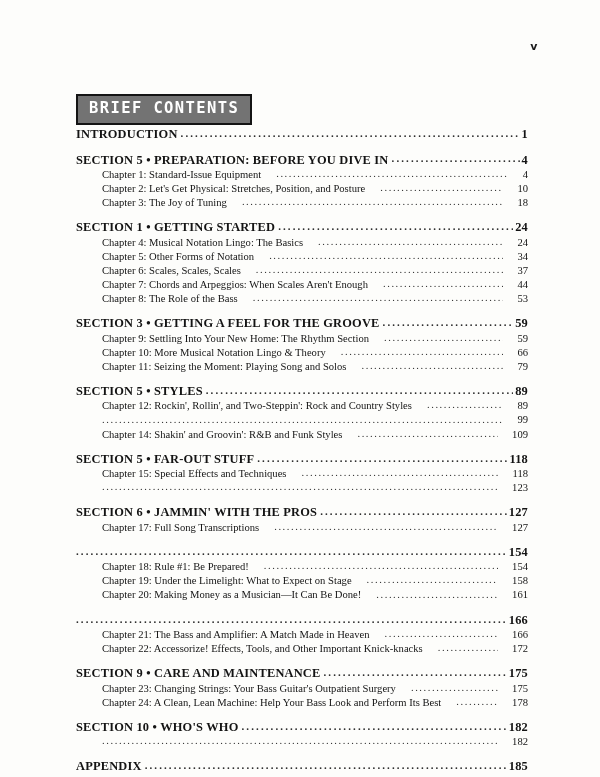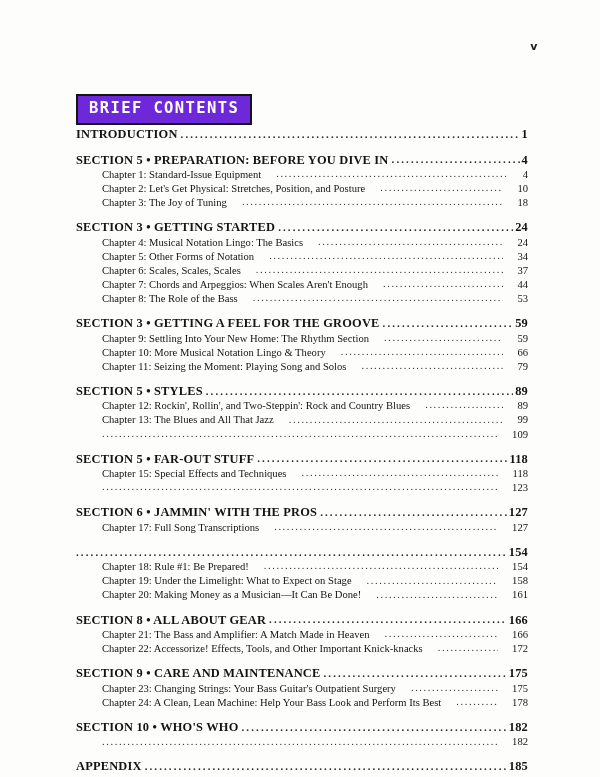--- a/index.html
+++ b/index.html
@@ -29,42 +29,42 @@
     font-family: "DejaVu Sans", sans-serif;
     font-size: 11px;
     font-weight: bold;
     color: #1a1a1a;
     letter-spacing: 0.5px;
   }
   .title-bar {
     position: absolute;
     top: 94px;
     left: 76px;
-    background: #6d28d9;
+    background: #737373;
     color: #ffffff;
     padding: 5px 11px 6px 11px;
     font-family: "DejaVu Sans Mono", monospace;
     font-weight: bold;
     font-size: 15.5px;
     letter-spacing: 1.4px;
     line-height: 1;
     border: 2px solid #141414;
   }
   .toc {
     position: absolute;
     top: 126px;
     left: 76px;
     width: 452px;
   }
   .grp {
     margin-bottom: 9px;
   }
   .row {
     display: flex;
-    align-items: flex-end;
+    align-items: center;
     white-space: nowrap;
     line-height: 1.33;
   }
   .lvl0 {
     font-family: "Liberation Serif", serif;
     font-weight: bold;
     font-size: 12.4px;
     letter-spacing: 0.2px;
   }
   .lvl0 .pg { font-weight: bold; }
@@ -129,21 +129,21 @@
           <span class="pg">10</span>
         </div>
         <div class="row lvl1">
           <span class="lbl">Chapter 3: The Joy of Tuning</span>
           <span class="dots">....................................................................................................................................................................................................................................................................</span>
           <span class="pg">18</span>
         </div>
       </div>
       <div class="grp">
         <div class="row lvl0">
-          <span class="lbl">SECTION 3 • GETTING STARTED</span>
+          <span class="lbl">SECTION 1 • GETTING STARTED</span>
           <span class="dots">....................................................................................................................................................................................................................................................................</span>
           <span class="pg">24</span>
         </div>
         <div class="row lvl1">
           <span class="lbl">Chapter 4: Musical Notation Lingo: The Basics</span>
           <span class="dots">....................................................................................................................................................................................................................................................................</span>
           <span class="pg">24</span>
         </div>
         <div class="row lvl1">
           <span class="lbl">Chapter 5: Other Forms of Notation</span>
@@ -188,30 +188,30 @@
           <span class="pg">79</span>
         </div>
       </div>
       <div class="grp">
         <div class="row lvl0">
           <span class="lbl">SECTION 5 • STYLES</span>
           <span class="dots">....................................................................................................................................................................................................................................................................</span>
           <span class="pg">89</span>
         </div>
         <div class="row lvl1">
-          <span class="lbl">Chapter 12: Rockin', Rollin', and Two-Steppin': Rock and Country Blues</span>
+          <span class="lbl">Chapter 12: Rockin', Rollin', and Two-Steppin': Rock and Country Styles</span>
           <span class="dots">....................................................................................................................................................................................................................................................................</span>
           <span class="pg">89</span>
         </div>
         <div class="row lvl1">
-          <span class="lbl">Chapter 13: The Blues and All That Jazz</span>
           <span class="dots">....................................................................................................................................................................................................................................................................</span>
           <span class="pg">99</span>
         </div>
         <div class="row lvl1">
+          <span class="lbl">Chapter 14: Shakin' and Groovin': R&amp;B and Funk Styles</span>
           <span class="dots">....................................................................................................................................................................................................................................................................</span>
           <span class="pg">109</span>
         </div>
       </div>
       <div class="grp">
         <div class="row lvl0">
           <span class="lbl">SECTION 5 • FAR-OUT STUFF</span>
           <span class="dots">....................................................................................................................................................................................................................................................................</span>
           <span class="pg">118</span>
         </div>
@@ -253,21 +253,20 @@
           <span class="pg">158</span>
         </div>
         <div class="row lvl1">
           <span class="lbl">Chapter 20: Making Money as a Musician—It Can Be Done!</span>
           <span class="dots">....................................................................................................................................................................................................................................................................</span>
           <span class="pg">161</span>
         </div>
       </div>
       <div class="grp">
         <div class="row lvl0">
-          <span class="lbl">SECTION 8 • ALL ABOUT GEAR</span>
           <span class="dots">....................................................................................................................................................................................................................................................................</span>
           <span class="pg">166</span>
         </div>
         <div class="row lvl1">
           <span class="lbl">Chapter 21: The Bass and Amplifier: A Match Made in Heaven</span>
           <span class="dots">....................................................................................................................................................................................................................................................................</span>
           <span class="pg">166</span>
         </div>
         <div class="row lvl1">
           <span class="lbl">Chapter 22: Accessorize! Effects, Tools, and Other Important Knick-knacks</span>

